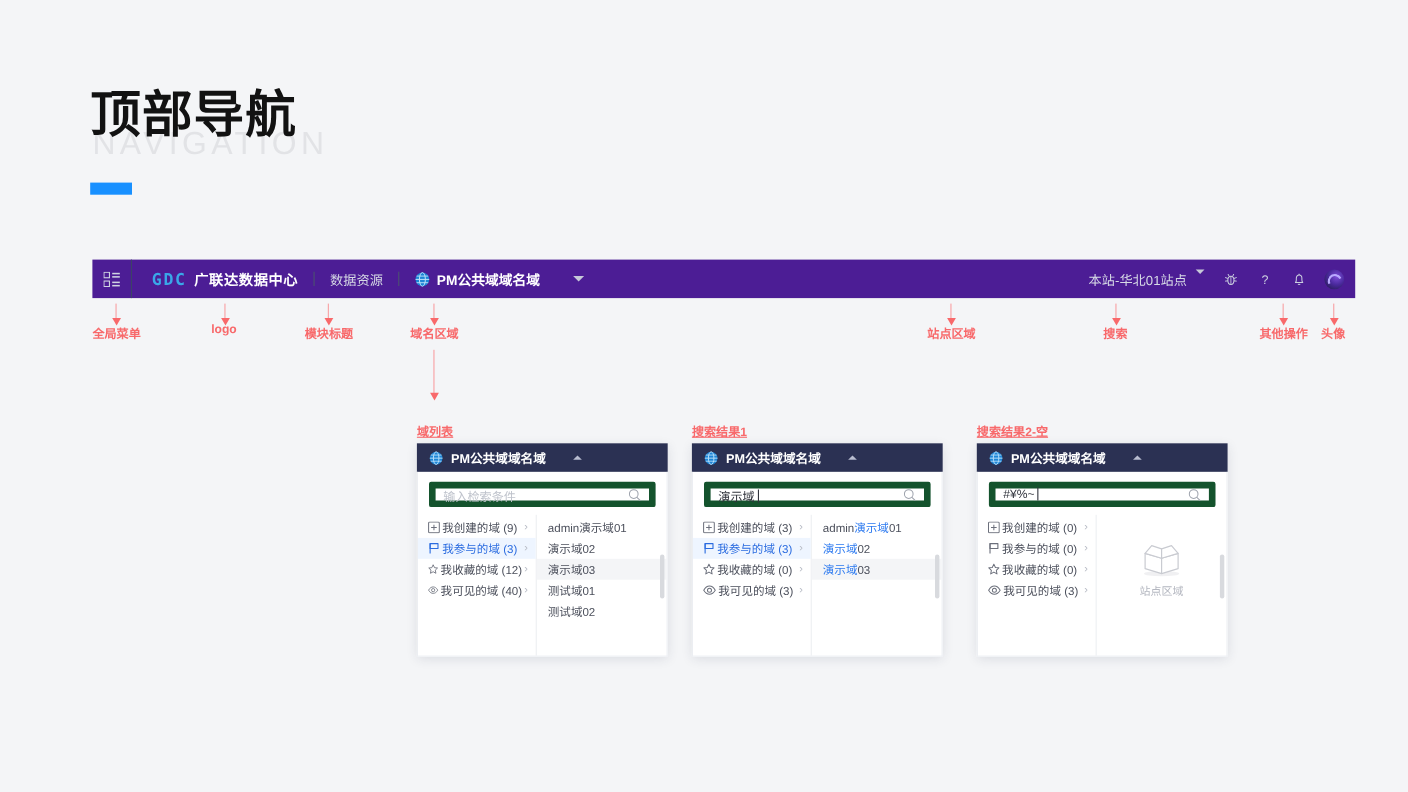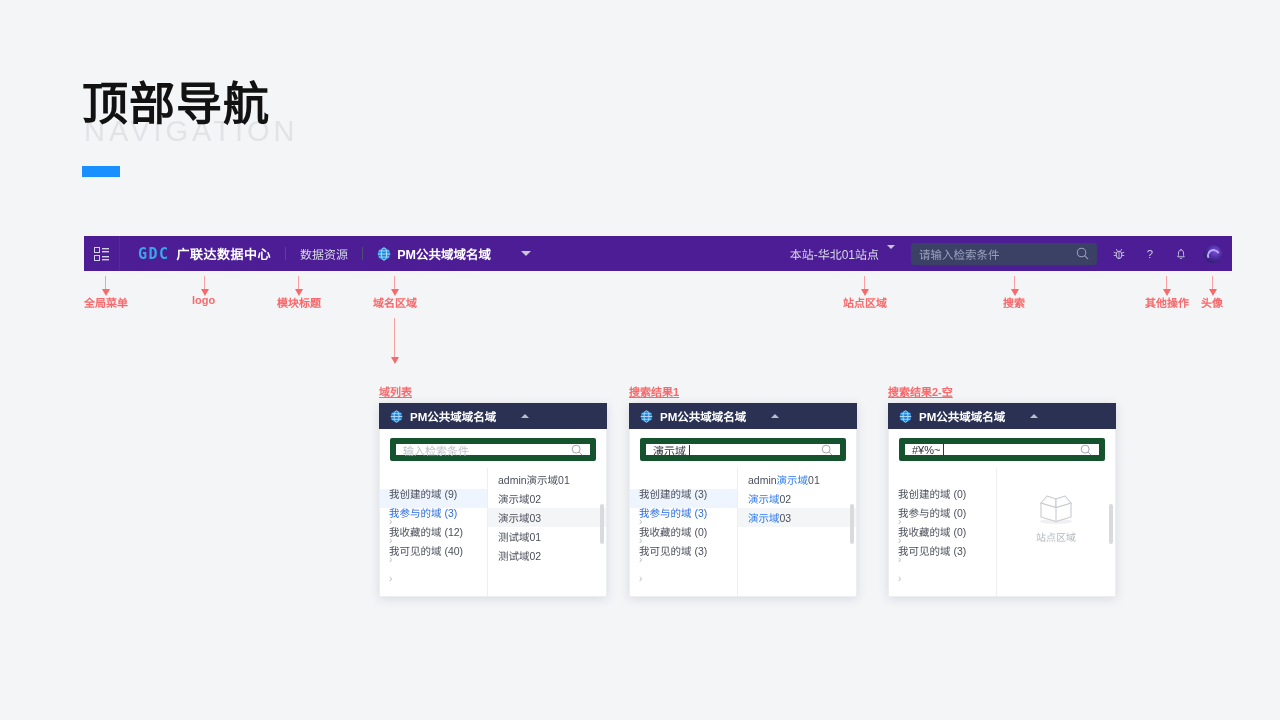--- a/index.html
+++ b/index.html
@@ -114,22 +114,22 @@
   }
   .panel-search-text { font-size: 11px; color: #bfc3cc; flex: 1; }
   .panel-search-text.filled { color: #31343d; }
   .caret-text {
     display: inline-block; width: 1px; height: 12px; background: #31343d;
     margin-left: 3px; vertical-align: -2px;
   }
   .panel-cols { display: flex; }
   .col-left { width: 108px; border-right: 1px solid #edeff2; padding-top: 2px; }
   .cat-row {
-    height: 19px; display: flex; gap: 16px; padding: 0 7px 0 9px;
-    font-size: 10.5px; color: #4b4f5b; cursor: pointer; flex-direction: column;
+    height: 19px; display: flex; align-items: center; gap: 2px; padding: 0 7px 0 9px;
+    font-size: 10.5px; color: #4b4f5b; cursor: pointer;
   }
   .cat-row.active { background: #eef5ff; color: #2b6ce0; }
   .cat-row .cat-label { flex: 1; white-space: nowrap; }
   .chev { color: #b6bac4; font-size: 10px; line-height: 1; }
   .col-right { flex: 1; position: relative; padding-top: 2px; }
   .item-row {
     height: 19px; display: flex; align-items: center; padding: 0 10px;
     font-size: 10.5px; color: #4b4f5b; cursor: pointer; white-space: nowrap;
   }
   .item-row.hover { background: #f4f5f7; }
@@ -191,27 +191,20 @@
         <span class="caret-down"></span>
       </div>
     </div>
 
     <div class="nav-right">
       <div class="site-select">
         <span class="site-text">本站-华北01站点</span>
         <span class="caret-down small"></span>
       </div>
 
-      <div class="nav-search">
-        <span class="nav-search-ph">请输入检索条件</span>
-        <svg width="13" height="13" viewBox="0 0 14 14">
-          <circle cx="6" cy="6" r="4.6" fill="none" stroke="#9aa0bb" stroke-width="1.1"></circle>
-          <line x1="9.4" y1="9.4" x2="13" y2="13" stroke="#9aa0bb" stroke-width="1.1"></line>
-        </svg>
-      </div>
 
       <div class="nav-icons">
         <span class="nav-icon">
           <svg width="14" height="14" viewBox="0 0 16 16">
             <ellipse cx="8" cy="9" rx="3.2" ry="4.3" fill="none" stroke="#ccd0e0" stroke-width="1.1"></ellipse>
             <line x1="8" y1="4.7" x2="8" y2="13.3" stroke="#ccd0e0" stroke-width="0.9"></line>
             <path d="M6 4.5 L5 2.4 M10 4.5 L11 2.4" stroke="#ccd0e0" stroke-width="1" fill="none"></path>
             <path d="M4.8 7 L2 6 M4.8 9.5 L2 9.8 M11.2 7 L14 6 M11.2 9.5 L14 9.8" stroke="#ccd0e0" stroke-width="1" fill="none"></path>
           </svg>
         </span>

